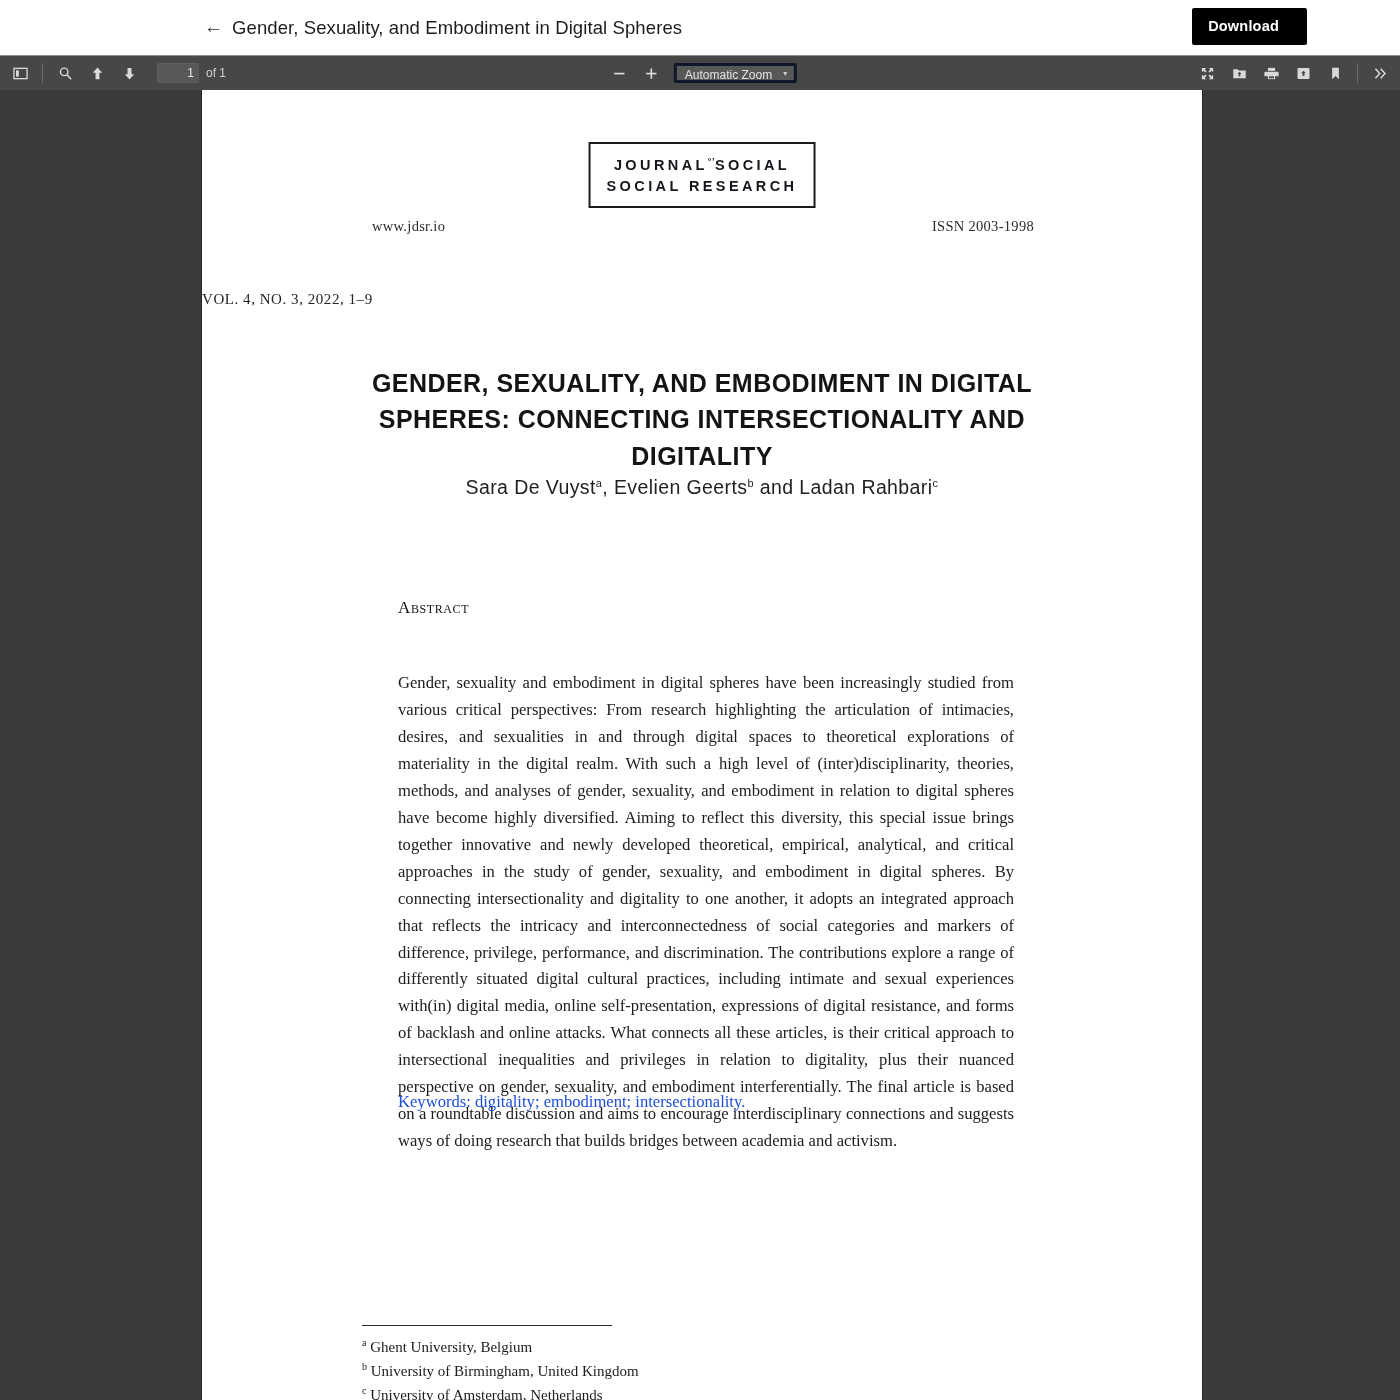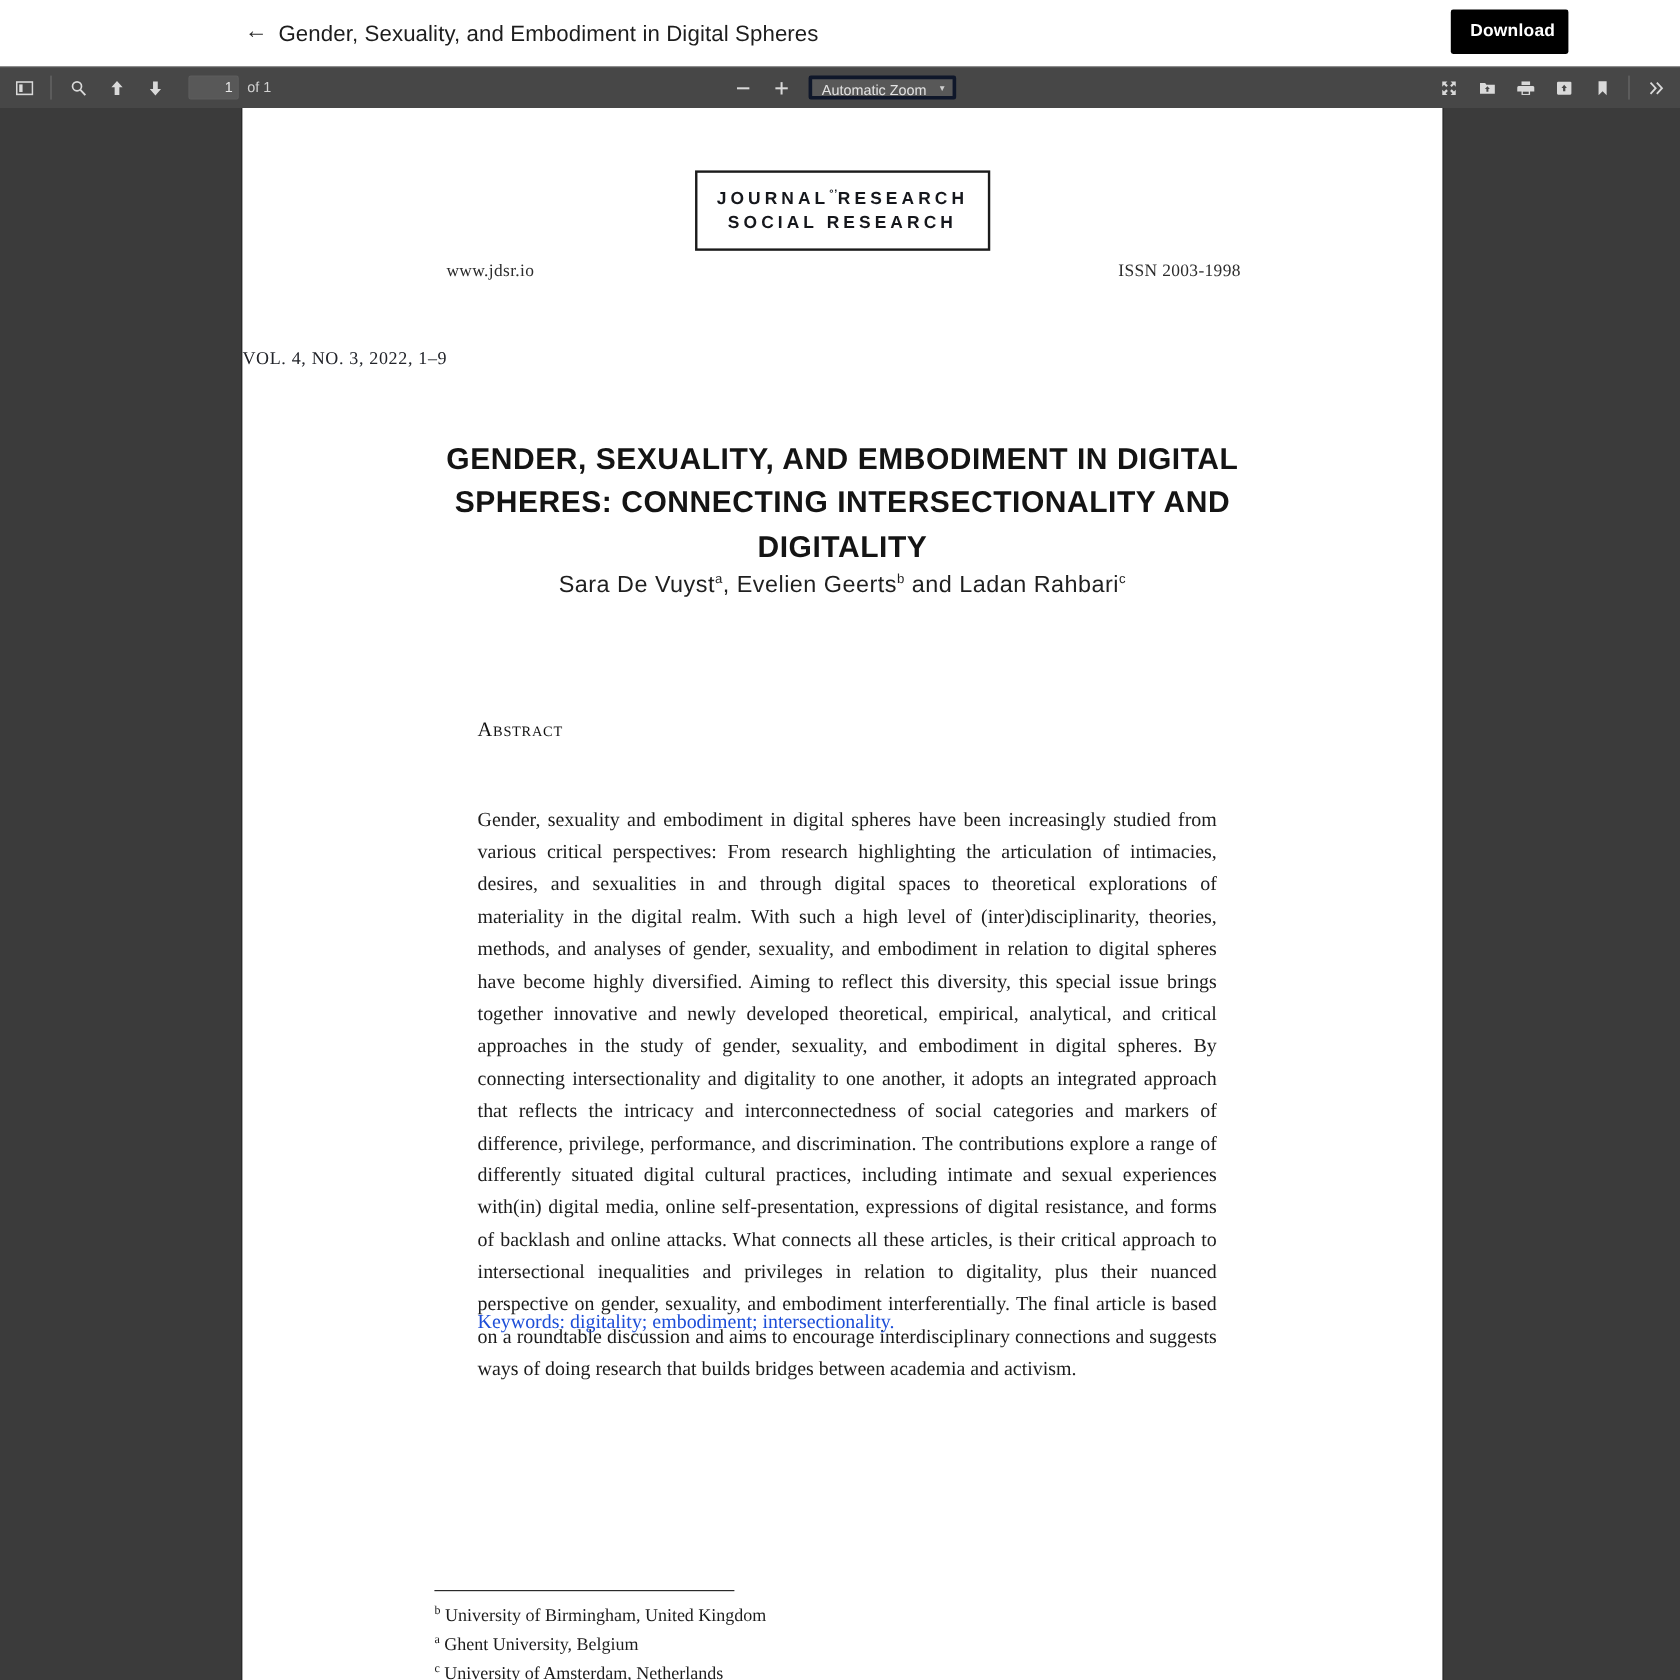--- a/index.html
+++ b/index.html
@@ -47,21 +47,21 @@
     white-space: nowrap;
   }
   .download-btn {
     position: absolute;
     right: 93px;
     top: 8px;
     background: #000000;
     color: #ffffff;
     font-size: 14.5px;
     font-weight: bold;
-    padding: 10px 11px 11px 16px;
+    padding: 10px 28px 11px 16px;
     border: none;
     border-radius: 2px;
     cursor: pointer;
     letter-spacing: 0.2px;
   }
 
   
   .toolbar {
     position: absolute;
     left: 0; top: 55px;
@@ -396,21 +396,21 @@
     </div>
   </div>
 </div>
 
 <div class="viewer">
   <div class="page">
     <div class="page-inner">
 
       <div class="logo-box">
         <div class="logo-line">
-          <span>JOURNAL</span><span class="logo-sup">°ʼ</span><span>RESEARCH</span>
+          <span>JOURNAL</span><span class="logo-sup">°ʼ</span><span>SOCIAL</span>
         </div>
         <div class="logo-line">SOCIAL RESEARCH</div>
       </div>
 
       <div class="meta-row">
         <span>www.jdsr.io</span>
         <span>ISSN 2003-1998</span>
       </div>
 
       <div class="volume-line">VOL. 4, NO. 3, 2022, 1–9</div>
@@ -420,20 +420,20 @@
       <div class="authors">
         <span>Sara De Vuyst</span><sup>a</sup><span>, Evelien Geerts</span><sup>b</sup><span> and Ladan Rahbari</span><sup>c</sup>
       </div>
 
       <div class="abstract-heading">Abstract</div>
       <div class="abstract-body">Gender, sexuality and embodiment in digital spheres have been increasingly studied from various critical perspectives: From research highlighting the articulation of intimacies, desires, and sexualities in and through digital spaces to theoretical explorations of materiality in the digital realm. With such a high level of (inter)disciplinarity, theories, methods, and analyses of gender, sexuality, and embodiment in relation to digital spheres have become highly diversified. Aiming to reflect this diversity, this special issue brings together innovative and newly developed theoretical, empirical, analytical, and critical approaches in the study of gender, sexuality, and embodiment in digital spheres. By connecting intersectionality and digitality to one another, it adopts an integrated approach that reflects the intricacy and interconnectedness of social categories and markers of difference, privilege, performance, and discrimination. The contributions explore a range of differently situated digital cultural practices, including intimate and sexual experiences with(in) digital media, online self-presentation, expressions of digital resistance, and forms of backlash and online attacks. What connects all these articles, is their critical approach to intersectional inequalities and privileges in relation to digitality, plus their nuanced perspective on gender, sexuality, and embodiment interferentially. The final article is based on a roundtable discussion and aims to encourage interdisciplinary connections and suggests ways of doing research that builds bridges between academia and activism.</div>
       <div class="keywords">Keywords: digitality; embodiment; intersectionality.</div>
 
       <div class="footnote-rule"></div>
       <div class="footnotes">
+        <div><sup>a</sup><span> Ghent University, Belgium</span></div>
         <div><sup>b</sup><span> University of Birmingham, United Kingdom</span></div>
-        <div><sup>a</sup><span> Ghent University, Belgium</span></div>
         <div><sup>c</sup><span> University of Amsterdam, Netherlands</span></div>
       </div>
 
     </div>
   </div>
 </div>
 
 </body></html>

